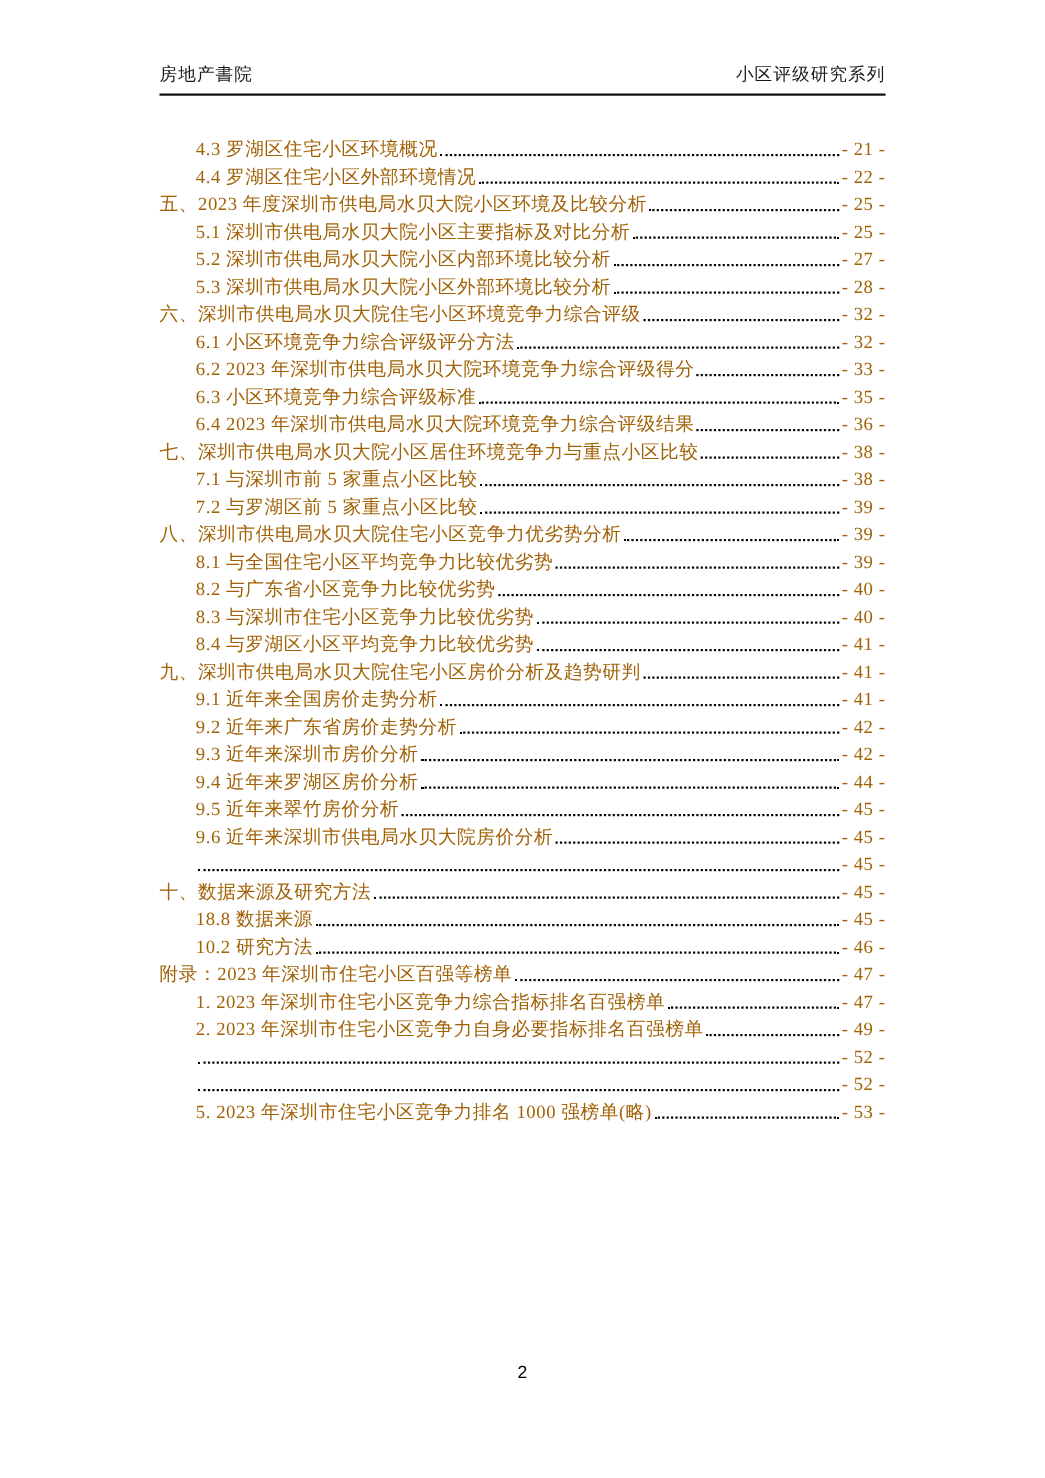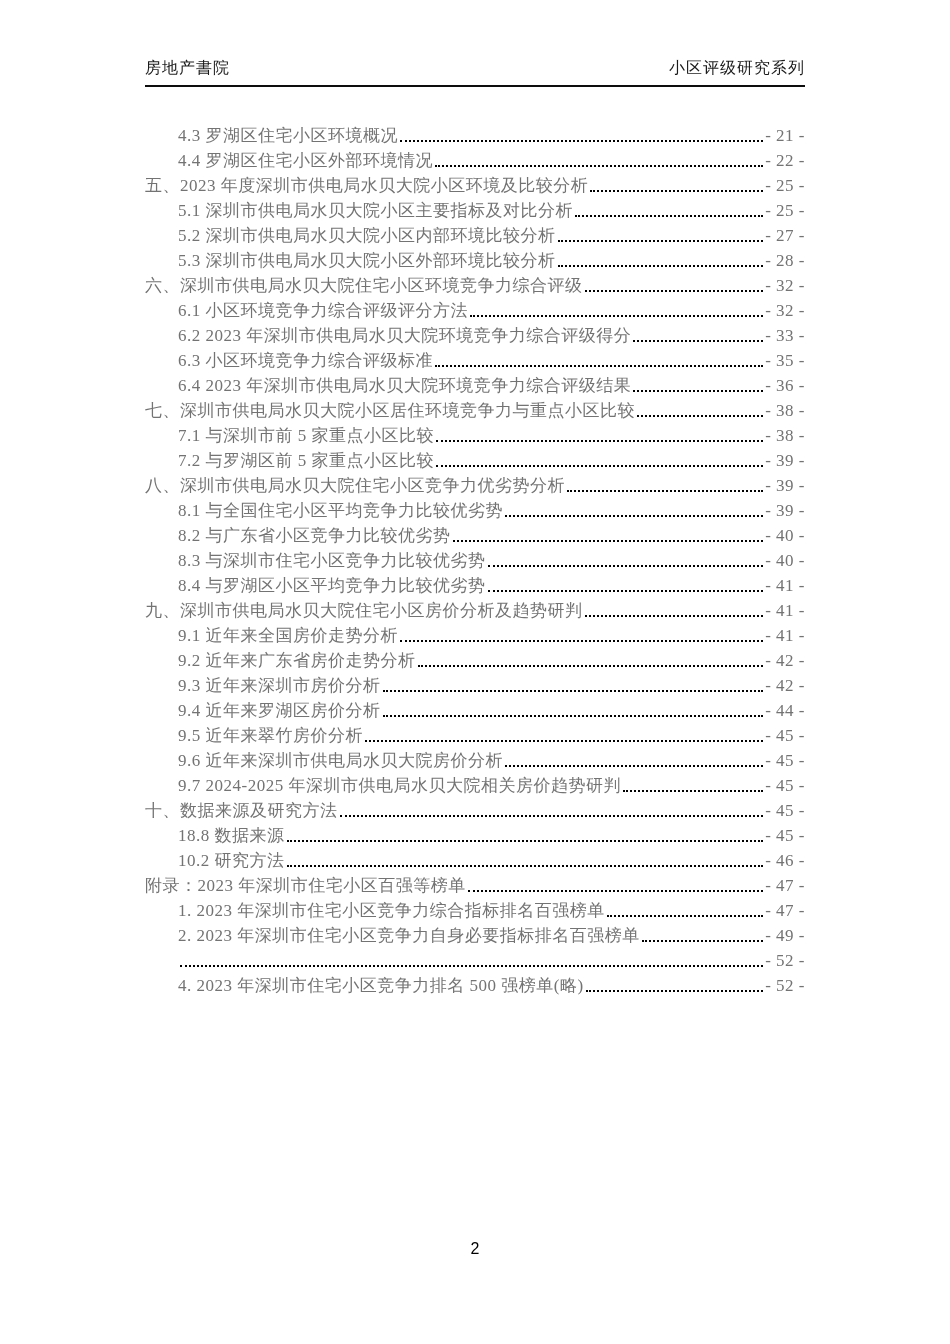--- a/index.html
+++ b/index.html
@@ -13,21 +13,21 @@
   .page-header {
     position:absolute; top:58px; left:145px; width:660px;
     display:flex; justify-content:space-between; align-items:flex-end;
     padding-bottom:6px; border-bottom:2px solid #0d0d0d;
     font-family:"Liberation Sans","DejaVu Sans",sans-serif;
     font-size:16px; color:#1a1a1a; letter-spacing:1px;
   }
 
   .toc-list {
     position:absolute; top:122px; left:145px; width:660px;
-    font-size:17px; color:#737373;
+    font-size:17px; color:#a16207;
   }
   .toc-row { display:flex; align-items:flex-end; height:25px; line-height:23px; }
   .toc-row.level-2 { padding-left:33px; }
   .toc-label { white-space:pre; letter-spacing:0.5px; }
   .toc-leader {
     flex:1 1 auto; min-width:8px;
     border-bottom:2px dotted #000;
     margin:0 2px 5px 2px;
   }
   .toc-page { white-space:pre; letter-spacing:0.5px; }
@@ -173,21 +173,20 @@
         <span class="toc-label">9.5 近年来翠竹房价分析</span>
         <span class="toc-leader"></span>
         <span class="toc-page">- 45 -</span>
       </div>
       <div class="toc-row level-2">
         <span class="toc-label">9.6 近年来深圳市供电局水贝大院房价分析</span>
         <span class="toc-leader"></span>
         <span class="toc-page">- 45 -</span>
       </div>
       <div class="toc-row level-2">
-        <span class="toc-label">9.7 2024-2025 年深圳市供电局水贝大院相关房价趋势研判</span>
         <span class="toc-leader"></span>
         <span class="toc-page">- 45 -</span>
       </div>
       <div class="toc-row level-1">
         <span class="toc-label">十、数据来源及研究方法</span>
         <span class="toc-leader"></span>
         <span class="toc-page">- 45 -</span>
       </div>
       <div class="toc-row level-2">
         <span class="toc-label">18.8 数据来源</span>
@@ -212,23 +211,27 @@
       <div class="toc-row level-2">
         <span class="toc-label">2. 2023 年深圳市住宅小区竞争力自身必要指标排名百强榜单</span>
         <span class="toc-leader"></span>
         <span class="toc-page">- 49 -</span>
       </div>
       <div class="toc-row level-2">
         <span class="toc-leader"></span>
         <span class="toc-page">- 52 -</span>
       </div>
       <div class="toc-row level-2">
-        <span class="toc-label">4. 2023 年深圳市住宅小区竞争力排名 500 强榜单(略)</span>
         <span class="toc-leader"></span>
         <span class="toc-page">- 52 -</span>
+      </div>
+      <div class="toc-row level-2">
+        <span class="toc-label">5. 2023 年深圳市住宅小区竞争力排名 1000 强榜单(略)</span>
+        <span class="toc-leader"></span>
+        <span class="toc-page">- 53 -</span>
       </div>
     </div>
 
   <div class="page-footer">
     <span>2</span>
   </div>
 
 </div>
 
 </body></html>

